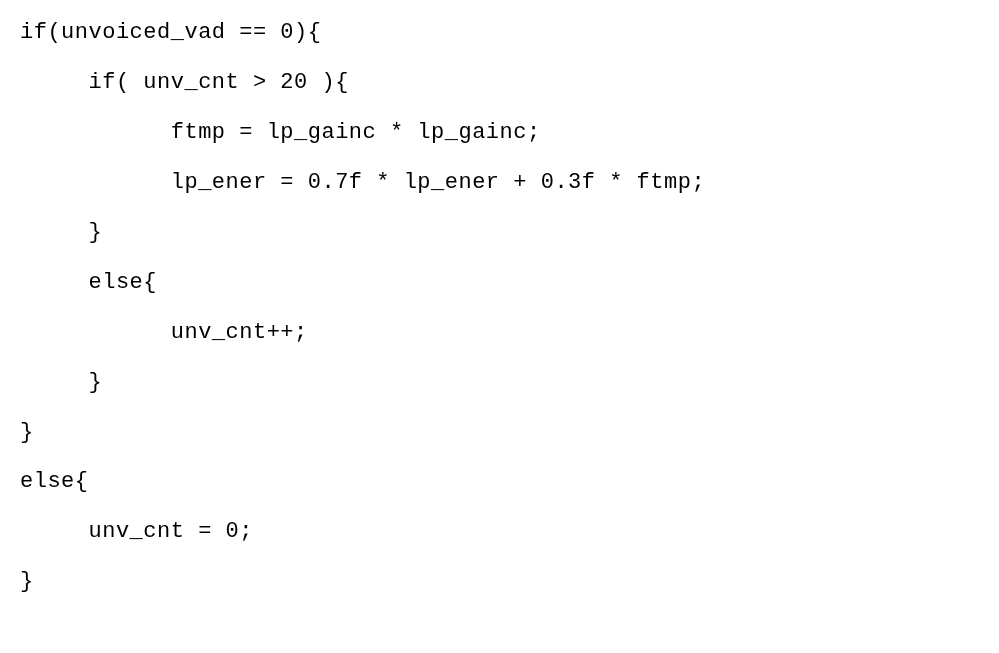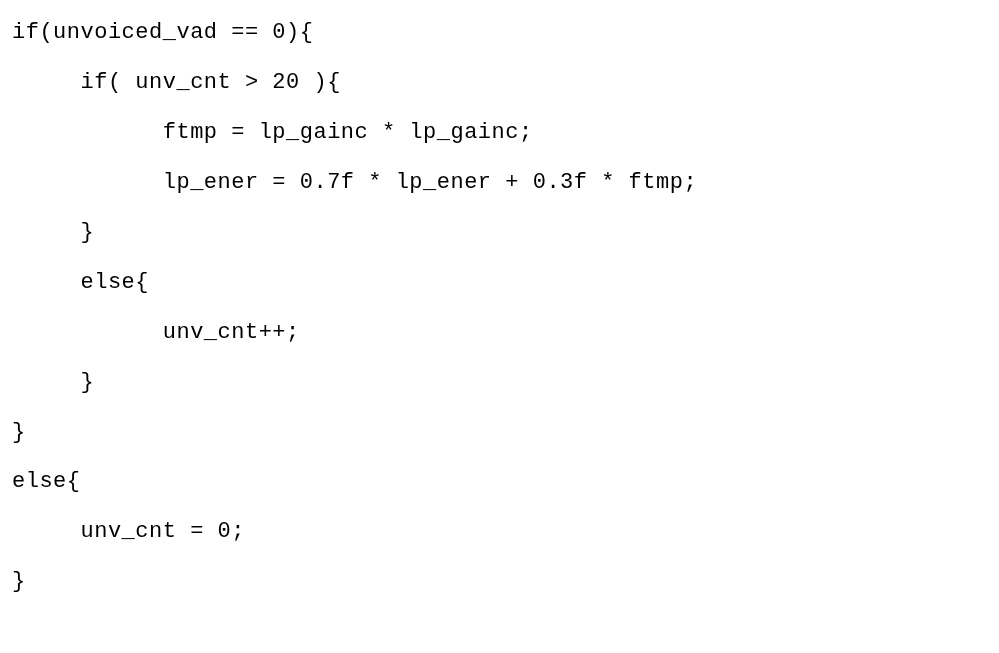--- a/index.html
+++ b/index.html
@@ -5,21 +5,21 @@
   html, body {
     margin: 0;
     padding: 0;
     width: 999px;
     height: 653px;
     background: #ffffff;
     overflow: hidden;
   }
   pre.code {
     margin: 0;
-    padding: 8px 12px;
+    padding: 8px 20px;
     font-family: "Courier New", Courier, monospace;
     font-size: 22px;
     line-height: 2.27;
     color: #000000;
     white-space: pre;
     letter-spacing: 0.5px;
   }
 </style>
 </head>
 <body>

